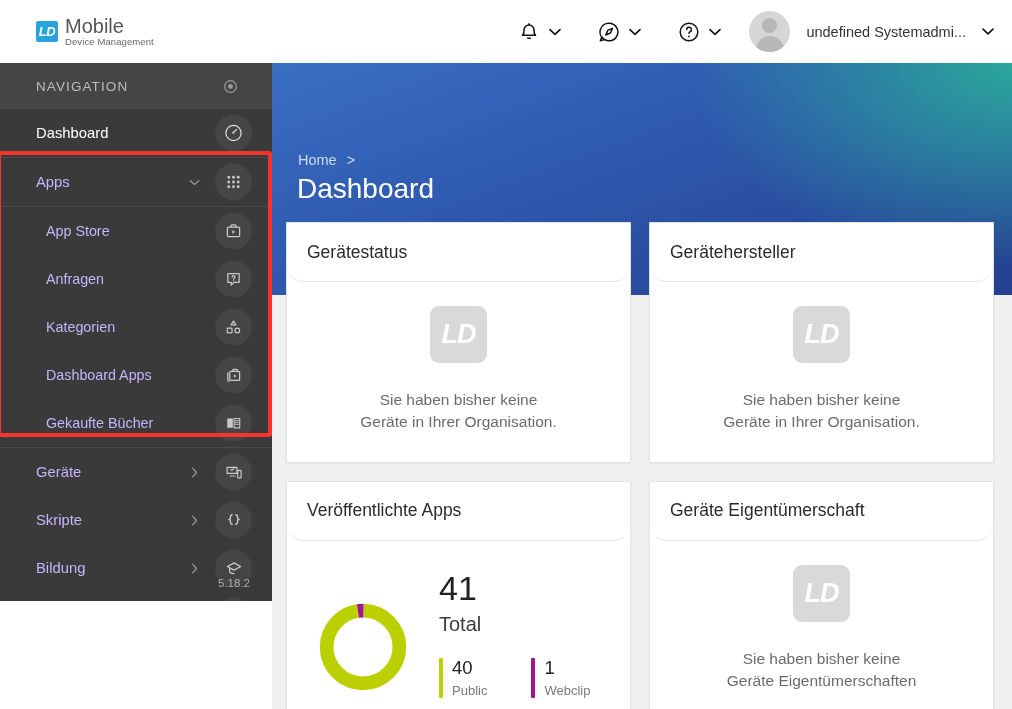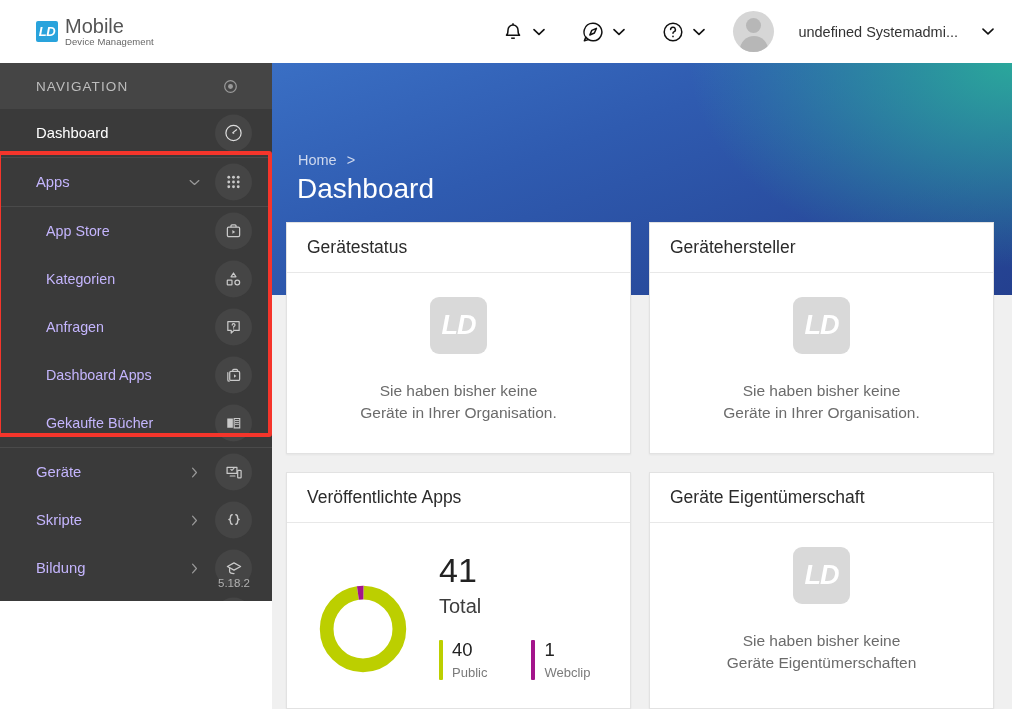--- a/index.html
+++ b/index.html
@@ -29,21 +29,21 @@
   .brand-sub { font-size: 9.5px; color: #666; display:block; margin-top: 1px; letter-spacing: 0.1px;}
 
   .topbar-right { margin-left: auto; display: flex; align-items: center; }
   .tb-item {
     display: flex; align-items: center; gap: 8px;
     padding: 0 18px; height: 63px; cursor: pointer;
   }
   .tb-icon { width: 24px; height: 24px; display:flex; align-items:center; justify-content:center; }
   .chev { width: 12px; height: 12px; display:flex; align-items:center; justify-content:center; }
 
-  .user-area { display:flex; align-items:center; gap:24px; padding: 0 18px 0 10px; height:63px; cursor:pointer; }
+  .user-area { display:flex; align-items:center; gap:16px; padding: 0 18px 0 10px; height:63px; cursor:pointer; }
   .avatar {
     width: 41px; height: 41px; border-radius: 50%; background: #d6d6d6;
     position: relative; overflow: hidden; flex: none;
   }
   .avatar::before {
     content:""; position:absolute; width:15px; height:15px; border-radius:50%;
     background:#b7b7b7; left:13px; top:7px;
   }
   .avatar::after {
     content:""; position:absolute; width:28px; height:20px; border-radius:14px 14px 0 0;
@@ -115,22 +115,23 @@
 
   .grid {
     position:absolute; top: 159px; left: 14px; width: 726px;
     display: grid; grid-template-columns: 345px 345px; gap: 18px;
   }
   .card {
     background: #ffffff; border: 1px solid #e2e2e2;
     box-shadow: 0 1px 2px rgba(0,0,0,0.05);
   }
   .card-head {
-    height: 50px; display:flex; align-items:center; padding: 0 20px;
+    height: 59px; display:flex; align-items:center; padding: 0 20px;
     border-bottom: 1px solid #e8e8e8;
+    border-radius: 16px;
   }
   .card-title { font-size: 17.5px; color: #2b2b2b; font-weight: 400; }
   .card-body { padding: 24px 20px 28px; }
 
   .empty { display:flex; flex-direction:column; align-items:center; }
   .ld-placeholder {
     width: 57px; height: 57px; border-radius: 9px; background: #d9d9d9;
     display:flex; align-items:center; justify-content:center;
     font-size: 27px; font-weight: bold; font-style: italic; color: #ffffff;
     letter-spacing: -1px;
@@ -275,37 +276,37 @@
       <span class="nav-circle">
         <svg width="17" height="17" viewBox="0 0 18 18" fill="none" stroke="#c9c9c9" stroke-width="1.3">
           <rect x="2.5" y="5" width="13" height="10" rx="1.4"></rect>
           <path d="M6.3 5V3.6A1.1 1.1 0 0 1 7.4 2.5h3.2a1.1 1.1 0 0 1 1.1 1.1V5" stroke-linejoin="round"></path>
           <path d="M7.8 8l3 2-3 2z" fill="#c9c9c9" stroke="none"></path>
         </svg>
       </span>
     </div>
 
     <div class="nav-item sub">
+      <span class="nav-label">Anfragen</span>
+      <span class="nav-circle">
+        <svg width="17" height="17" viewBox="0 0 18 18" fill="none" stroke="#c9c9c9" stroke-width="1.3">
+          <path d="M3 3.4h12v9.2H9.6L6.6 15.4v-2.8H3z" stroke-linejoin="round"></path>
+          <path d="M7.6 6.9a1.5 1.5 0 1 1 2 1.45c-.4.16-.5.45-.5.9" stroke-linecap="round"></path>
+          <circle cx="9.1" cy="11" r="0.65" fill="#c9c9c9" stroke="none"></circle>
+        </svg>
+      </span>
+    </div>
+
+    <div class="nav-item sub">
       <span class="nav-label">Kategorien</span>
       <span class="nav-circle">
         <svg width="17" height="17" viewBox="0 0 18 18" fill="none" stroke="#c9c9c9" stroke-width="1.3">
           <path d="M9 2.6l2.6 4.1H6.4z" stroke-linejoin="round"></path>
           <rect x="2.4" y="10.2" width="5" height="5" rx="0.6"></rect>
           <circle cx="13" cy="12.7" r="2.5"></circle>
-        </svg>
-      </span>
-    </div>
-
-    <div class="nav-item sub">
-      <span class="nav-label">Anfragen</span>
-      <span class="nav-circle">
-        <svg width="17" height="17" viewBox="0 0 18 18" fill="none" stroke="#c9c9c9" stroke-width="1.3">
-          <path d="M3 3.4h12v9.2H9.6L6.6 15.4v-2.8H3z" stroke-linejoin="round"></path>
-          <path d="M7.6 6.9a1.5 1.5 0 1 1 2 1.45c-.4.16-.5.45-.5.9" stroke-linecap="round"></path>
-          <circle cx="9.1" cy="11" r="0.65" fill="#c9c9c9" stroke="none"></circle>
         </svg>
       </span>
     </div>
 
     <div class="nav-item sub">
       <span class="nav-label">Dashboard Apps</span>
       <span class="nav-circle">
         <svg width="17" height="17" viewBox="0 0 18 18" fill="none" stroke="#c9c9c9" stroke-width="1.3">
           <rect x="5" y="5.2" width="10.5" height="9.6" rx="1.3"></rect>
           <path d="M8.2 5.2V4A1 1 0 0 1 9.2 3h3a1 1 0 0 1 1 1v1.2" stroke-linejoin="round"></path>

